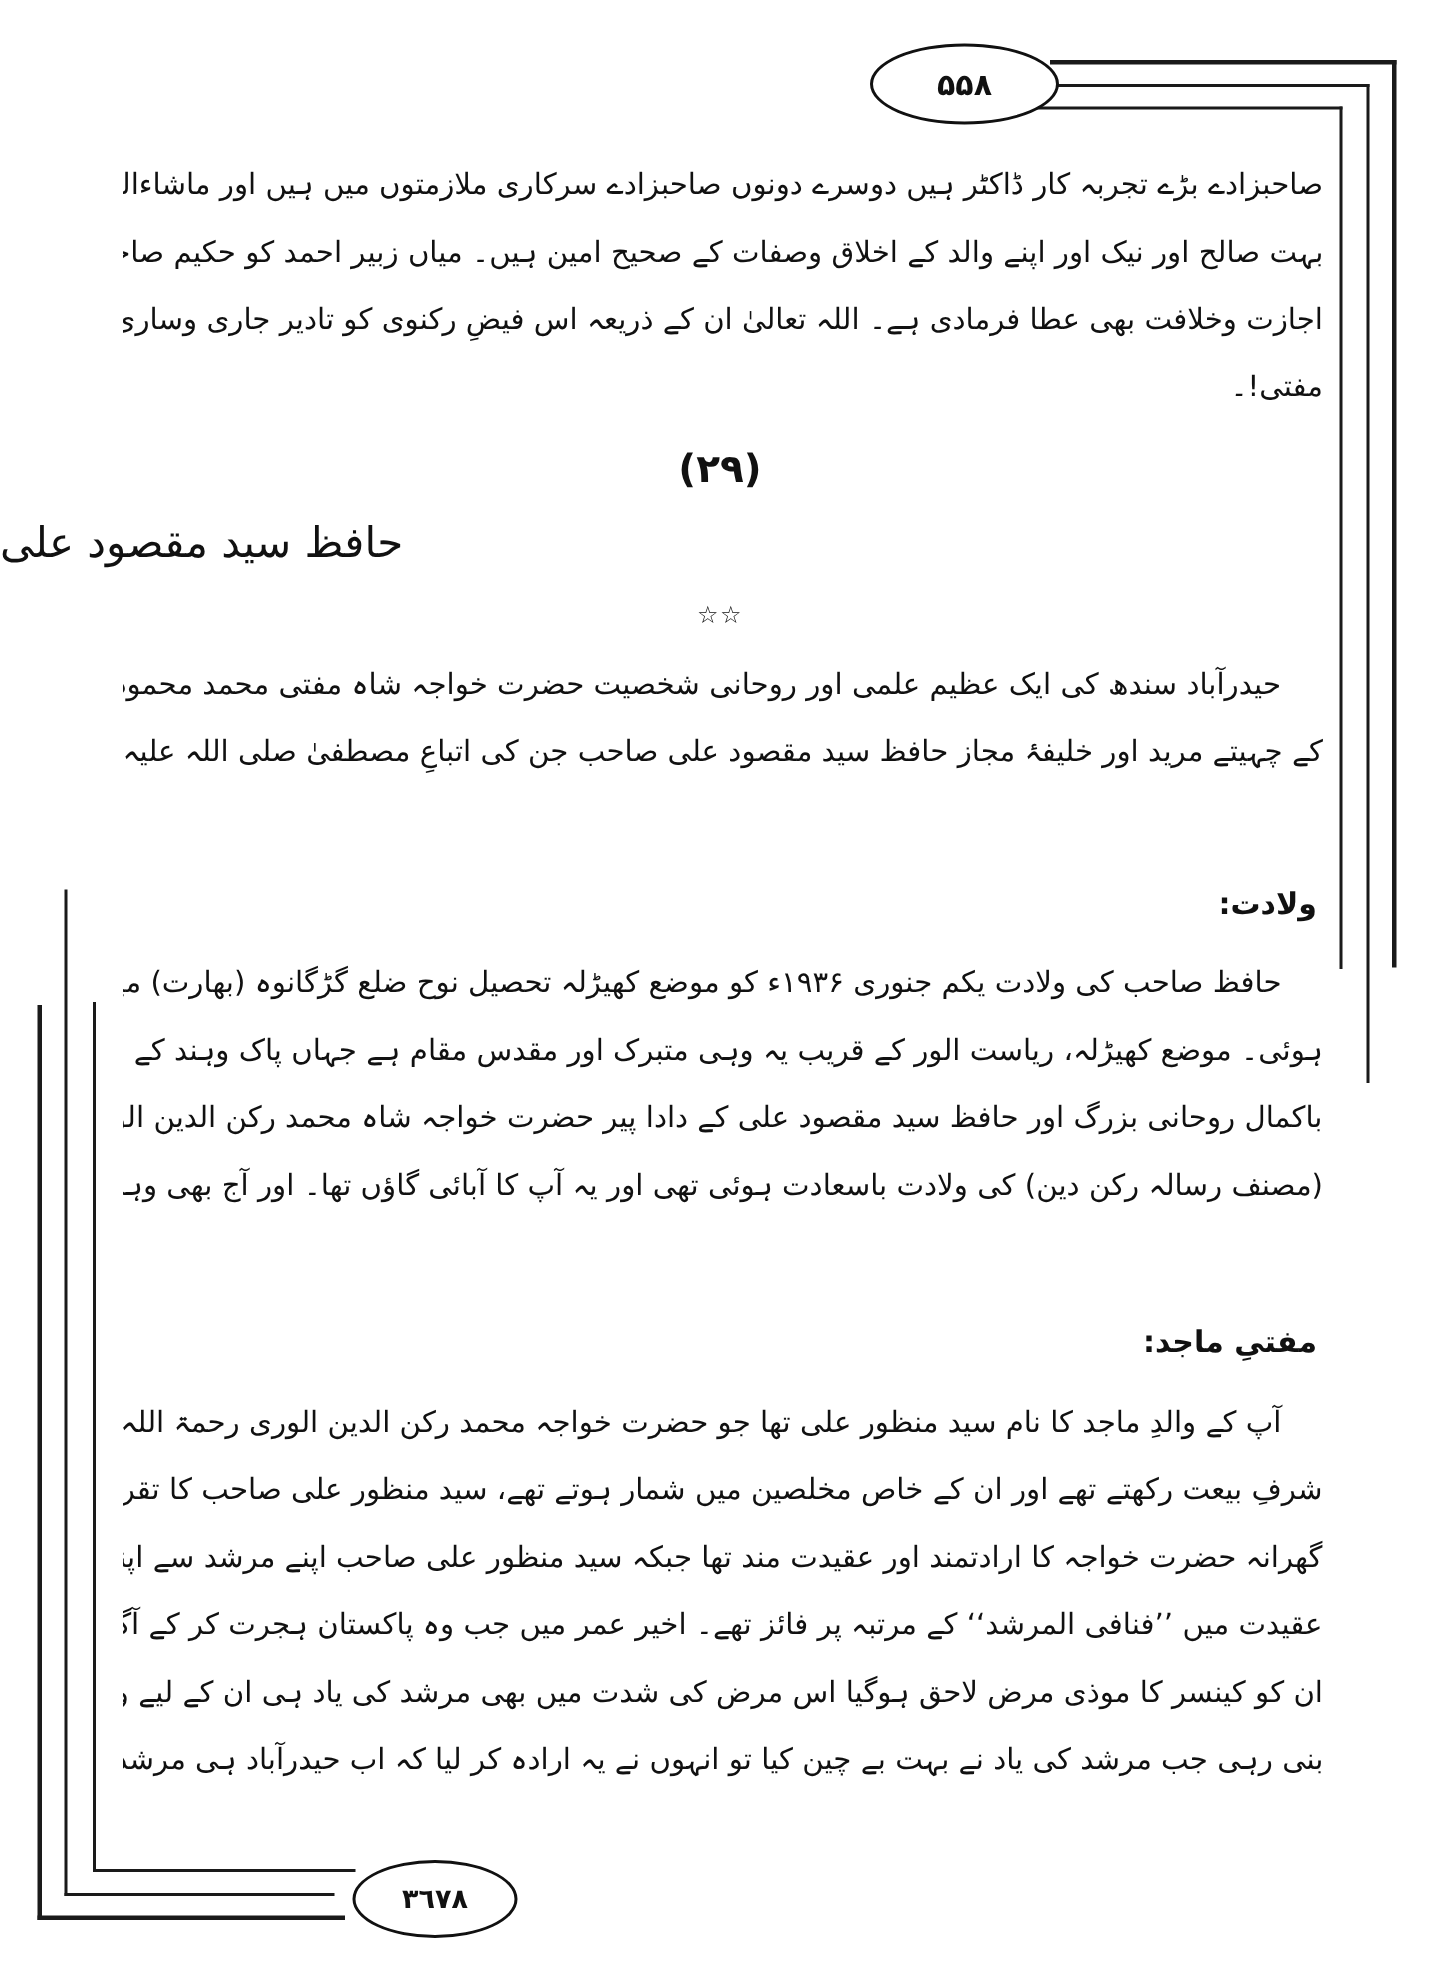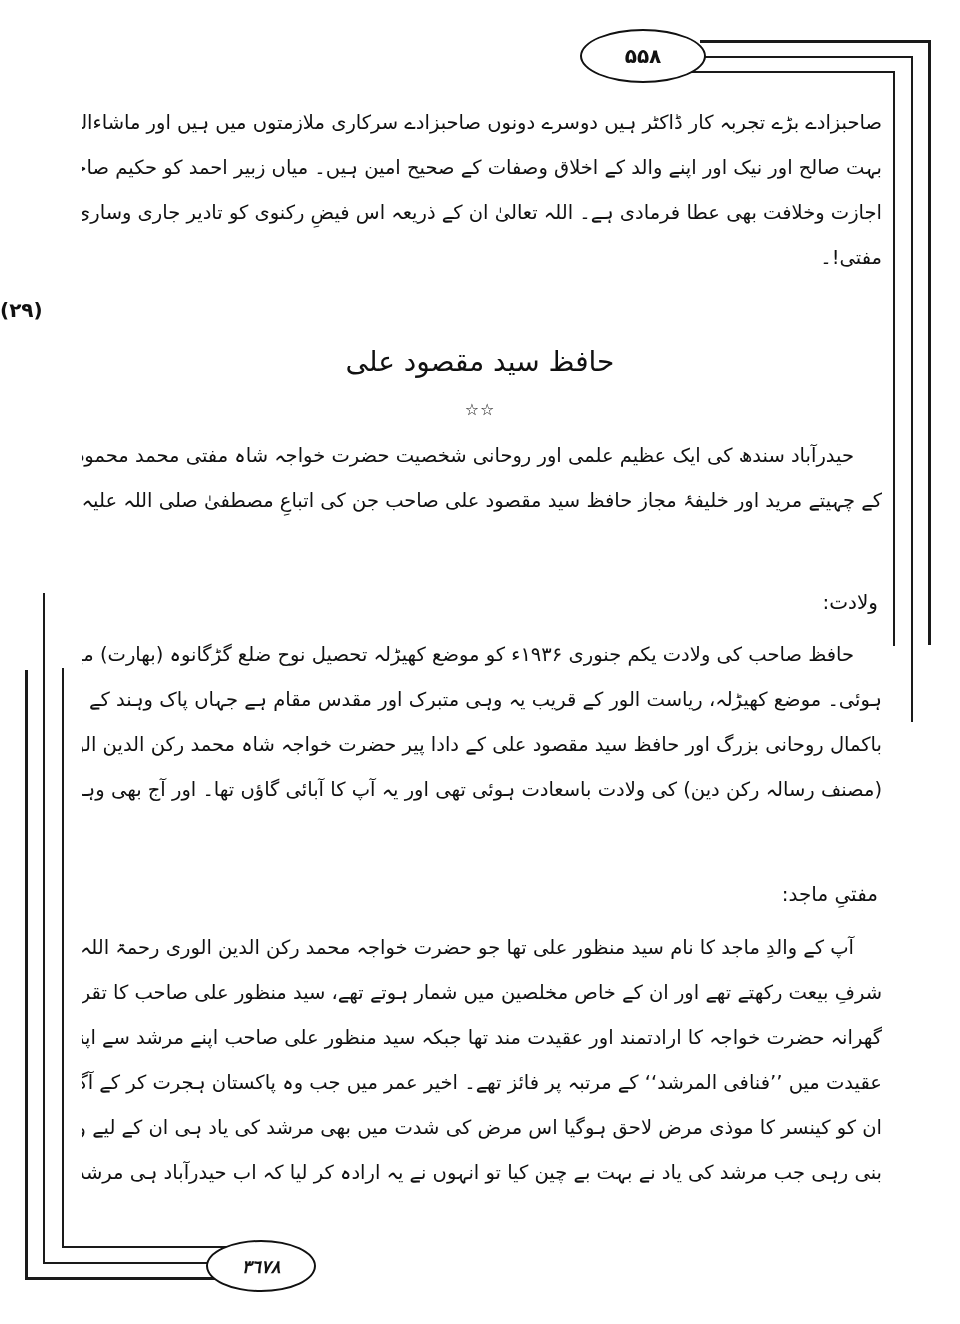--- a/index.html
+++ b/index.html
@@ -9,27 +9,27 @@
   .frame-line { position: absolute; background: #1a1a1a; }
   .oval { position: absolute; border: 2px solid #111; border-radius: 50%;
           background: #fff; display: flex; align-items: center; justify-content: center;
           font-family: "DejaVu Sans", sans-serif; font-weight: bold; font-size: 20px;
           color: #111; letter-spacing: 2px; }
   .text-block { position: absolute; left: 82px; width: 800px; direction: rtl;
                 text-align: justify; font-family: "DejaVu Sans", sans-serif; font-size: 19.5px; }
   .line { height: 45px; line-height: 45px; white-space: nowrap; overflow: hidden; text-align-last: justify; }
   .line.last { text-align-last: right; }
   .line.indent { padding-right: 28px; }
-  .heading-num { position: absolute; left: 0; width: 960px; text-align: left;
-                 font-size: 20px; font-weight: bold; top: 298px; direction: rtl; }
-  .heading-name { position: absolute; left: 0; width: 960px; text-align: center;
+  .heading-num { position: absolute; left: 0; width: 960px; text-align: center;
+                 font-size: 26px; font-weight: bold; top: 298px; direction: rtl; }
+  .heading-name { position: absolute; left: 0; width: 960px; text-align: left;
                   font-size: 28px; top: 345px; direction: rtl; }
   .stars { position: absolute; left: 0; width: 960px; text-align: center;
            font-size: 16px; top: 400px; letter-spacing: 1px; }
-  .subhead { position: absolute; right: 82px; direction: rtl; font-size: 20px; font-weight: normal; }
+  .subhead { position: absolute; right: 82px; direction: rtl; font-size: 20px; font-weight: bold; }
 </style>
 </head>
 <body>
 
 <div class="page">
 
   <div class="frame-line" style="left:700px; top:40px; width:231px; height:3px;"></div>
   <div class="frame-line" style="left:705px; top:56px; width:208px; height:2px;"></div>
   <div class="frame-line" style="left:690px; top:71px; width:205px; height:2px;"></div>
   <div class="frame-line" style="left:928px; top:40px; width:3px; height:605px;"></div>
@@ -39,21 +39,21 @@
   <div class="frame-line" style="left:25px; top:670px; width:3px; height:610px;"></div>
   <div class="frame-line" style="left:43px; top:593px; width:2px; height:671px;"></div>
   <div class="frame-line" style="left:62px; top:668px; width:2px; height:580px;"></div>
   <div class="frame-line" style="left:25px; top:1277px; width:205px; height:3px;"></div>
   <div class="frame-line" style="left:43px; top:1262px; width:180px; height:2px;"></div>
   <div class="frame-line" style="left:62px; top:1246px; width:175px; height:2px;"></div>
 
   <div class="oval" style="left:580px; top:29px; width:122px; height:50px;">
     <span>۵۵۸</span>
   </div>
-  <div class="oval" style="left:206px; top:1240px; width:106px; height:48px; font-size:18px;font-style:italic;">
+  <div class="oval" style="left:235px; top:1240px; width:106px; height:48px; font-size:18px;">
     <span>۳٦۷۸</span>
   </div>
 
   <div class="text-block" style="top:100px;">
     <div class="line">صاحبزادے بڑے تجربہ کار ڈاکٹر ہیں دوسرے دونوں صاحبزادے سرکاری ملازمتوں میں ہیں اور ماشاءاللہ</div>
     <div class="line">بہت صالح اور نیک اور اپنے والد کے اخلاق وصفات کے صحیح امین ہیں۔ میاں زبیر احمد کو حکیم صاحب نے</div>
     <div class="line">اجازت وخلافت بھی عطا فرمادی ہے۔ اللہ تعالیٰ ان کے ذریعہ اس فیضِ رکنوی کو تادیر جاری وساری رکھے</div>
     <div class="line last">مفتی!۔</div>
   </div>
 

